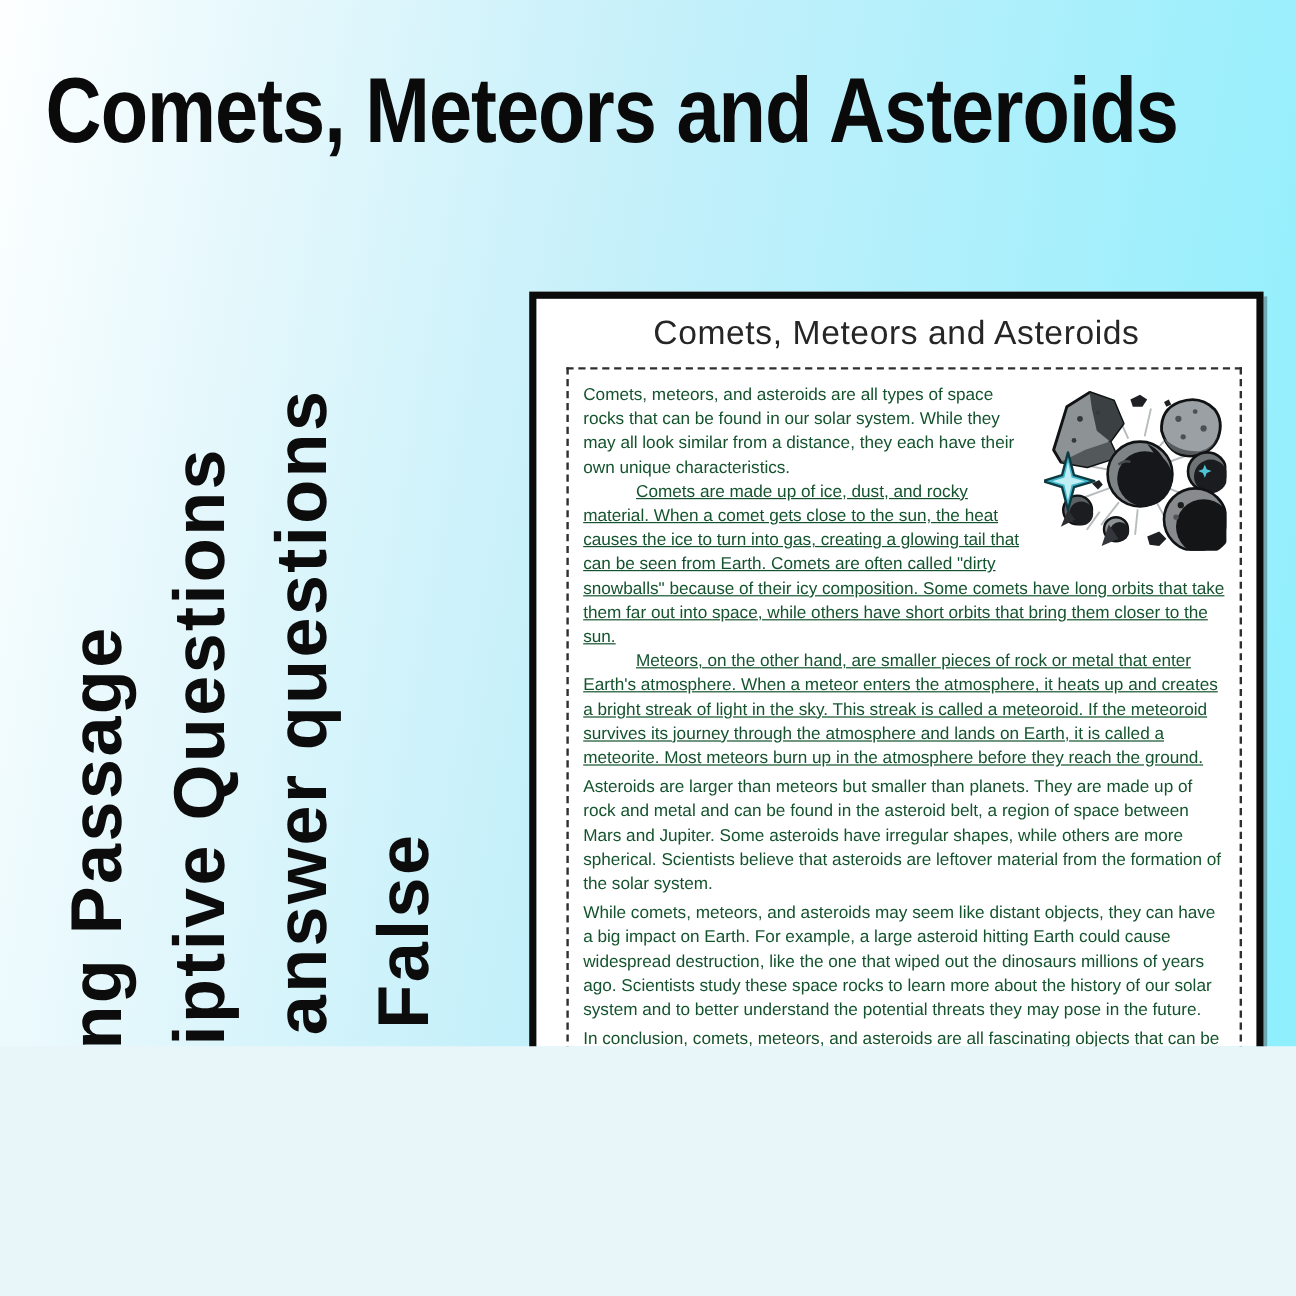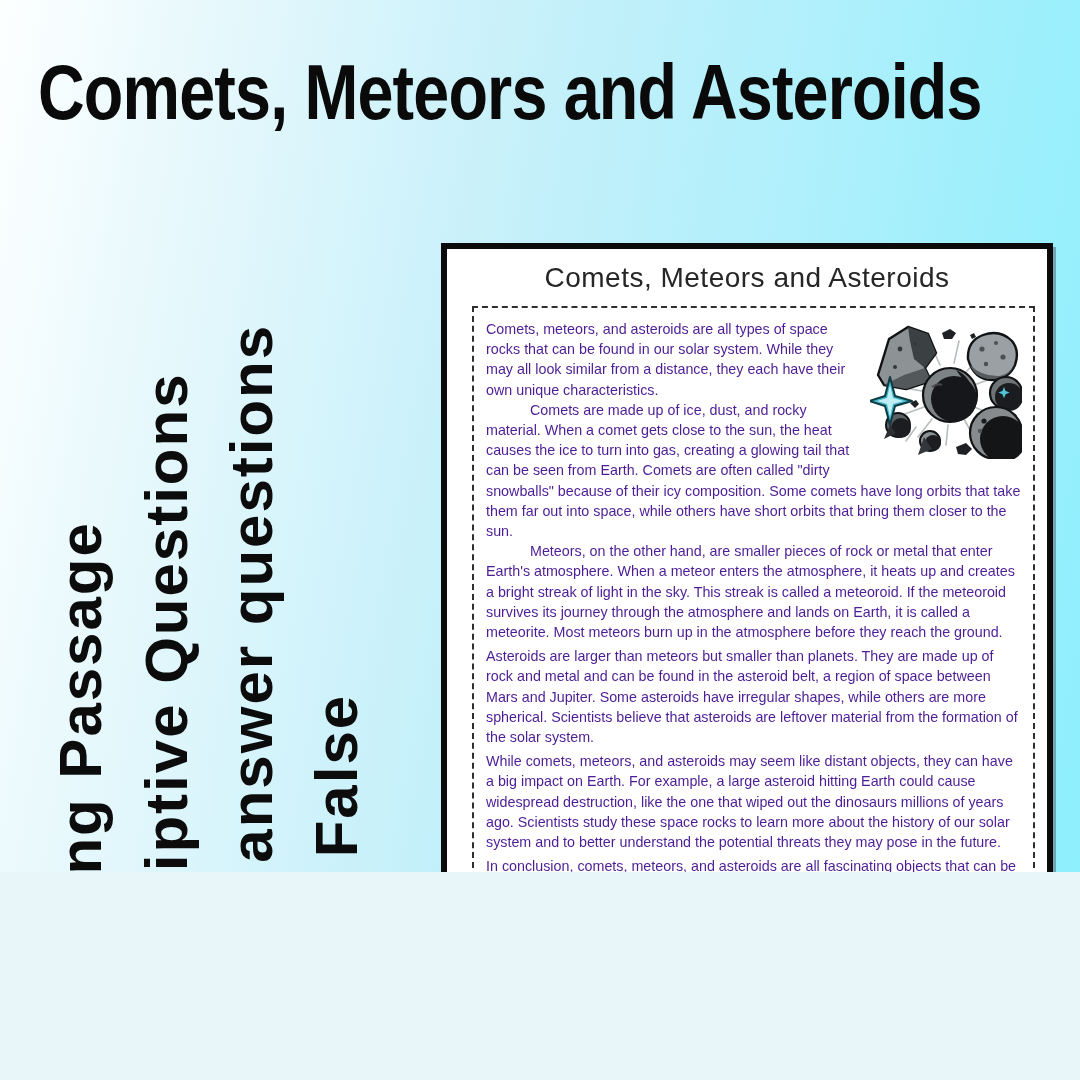--- a/index.html
+++ b/index.html
@@ -70,24 +70,24 @@
     top: 57px;
     width: 563px;
     height: 701px;
     border: 2px dashed #2f2f2f;
     padding: 11px 11px 10px 12px;
     overflow: hidden;
   }
   .passage-box p {
     font-size: 14.3px;
     line-height: 20.2px;
-    color: #4c1d95;
+    color: #14532d;
     text-align: left;
   }
-  .passage-box p.indent { text-indent: 44px; }
+  .passage-box p.indent { text-indent: 44px; text-decoration: underline; }
   .passage-box p.gap { margin-top: 4px; }
 
   .illustration {
     float: right;
     width: 152px;
     height: 140px;
     margin: 0 0 8px 10px;
     background: #ffffff;
   }
   .illustration svg { width: 100%; height: 100%; display: block; }

